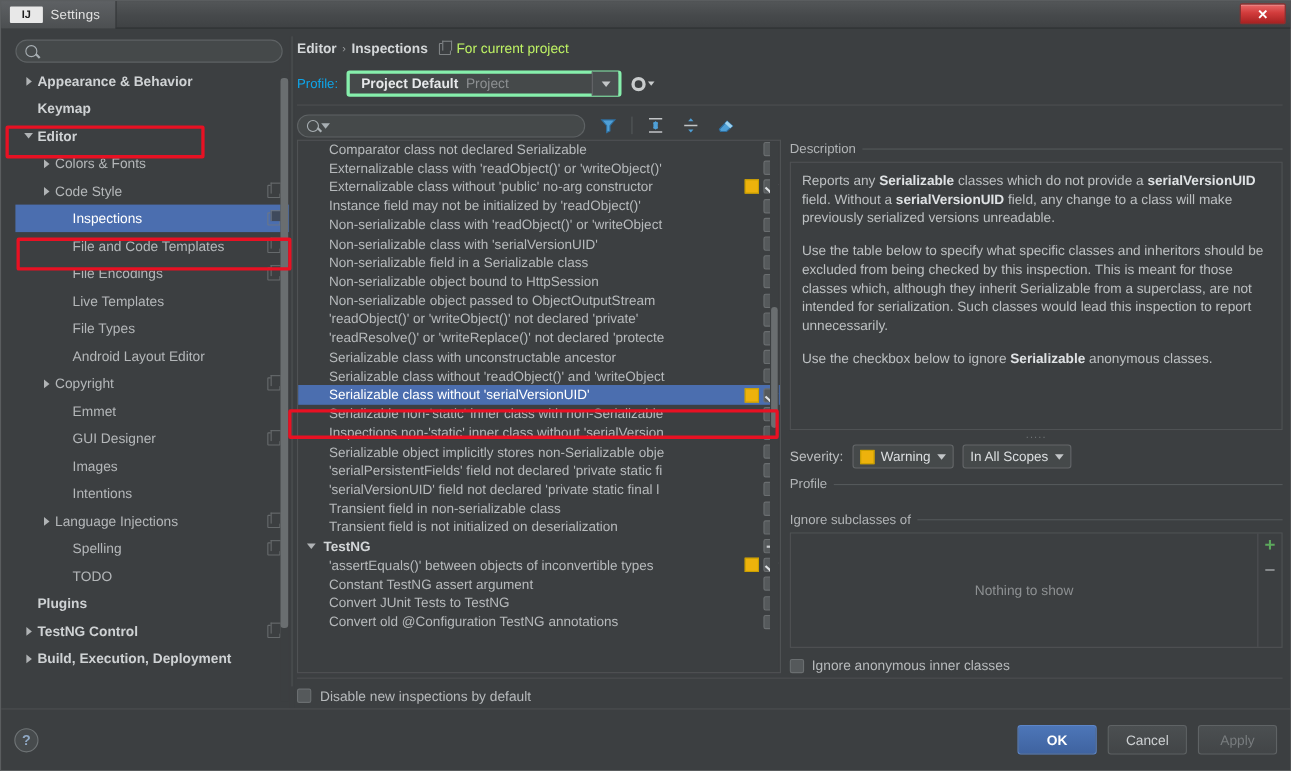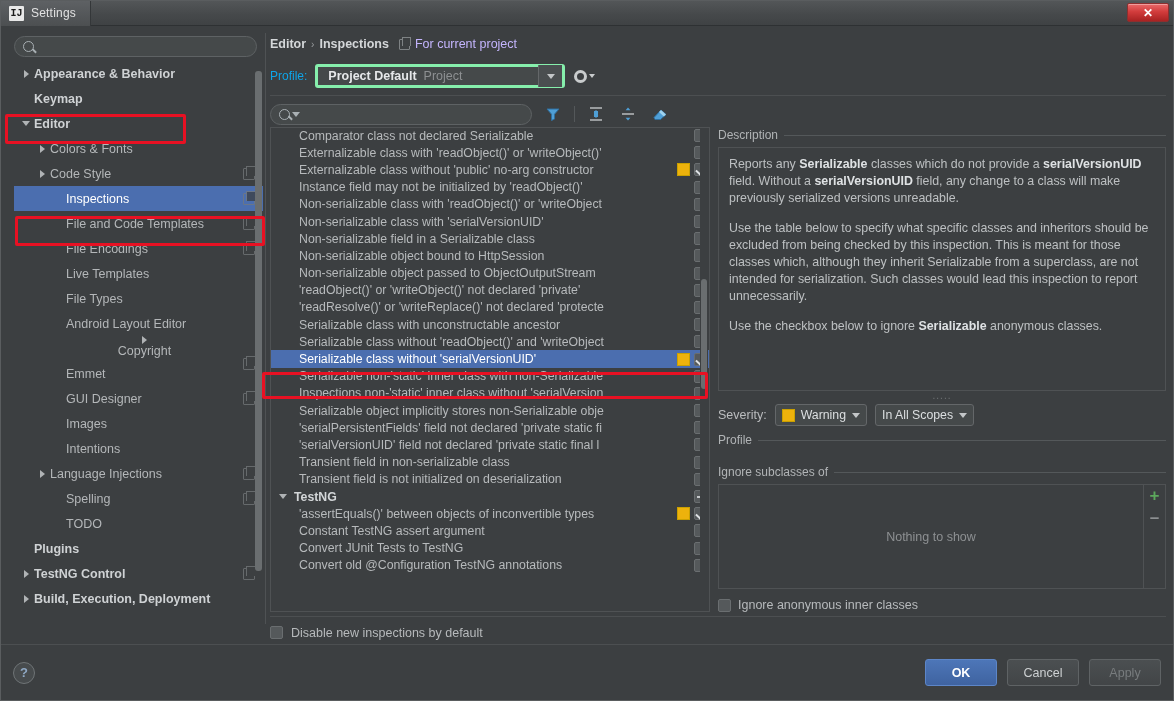--- a/index.html
+++ b/index.html
@@ -30,27 +30,27 @@
     flex: none;
   }
   #title-tab {
     height: 25px;
     display: flex; align-items: center;
     padding: 0 14px 0 8px;
     background: linear-gradient(180deg,#5e6164 0%,#4c4f51 100%);
     border-right: 1px solid #343739;
   }
   .app-icon {
-    width: 15px; height: 15px;
+    width: 30px; height: 15px;
     background: #e8e8e8;
     border-radius: 1px;
     margin-right: 7px;
     display: flex; align-items: center; justify-content: center;
     font-size: 10px; color: #1c1c1c; font-weight: bold;
-    font-family: Liberation Mono, monospace;
+    font-family: Liberation Sans, sans-serif;
   }
   #title-text {
     font-size: 12px; color: #e2e2e2;
     letter-spacing: .2px;
   }
   #close-button {
     position: absolute; right: 4px; top: 2px;
     width: 42px; height: 19px;
     border: 1px solid #8d2f2f;
     border-radius: 2px;
@@ -185,21 +185,21 @@
 
   #breadcrumb {
     display: flex; align-items: center;
     height: 22px;
     font-size: 12.5px;
     gap: 5px;
   }
   #breadcrumb .crumb { color: #d4d7d9; font-weight: bold; }
   #breadcrumb .sep { color: #9a9d9f; font-size: 10px; }
   #breadcrumb .scope {
-    color: #c4b5fd; font-weight: normal;
+    color: #bef264; font-weight: normal;
     display: flex; align-items: center; gap: 5px; margin-left: 5px;
   }
   .mini-copy {
     width: 11px; height: 11px;
     border: 1px solid #7e8284; border-radius: 1px; position: relative;
   }
   .mini-copy::before {
     content:''; position:absolute; left:2px; top:-3px;
     width:7px; height:8px; border:1px solid #7e8284; border-bottom:none;
     background:#3c3f41;
@@ -512,21 +512,21 @@
               <span class="tree-label">Live Templates</span>
             </div>
             <div class="tree-row" style="padding-left: 36px;">
               <span class="arrow"></span>
               <span class="tree-label">File Types</span>
             </div>
             <div class="tree-row" style="padding-left: 36px;">
               <span class="arrow"></span>
               <span class="tree-label">Android Layout Editor</span>
             </div>
-            <div class="tree-row" style="padding-left: 20px; flex-direction: column;">
+            <div class="tree-row" style="padding-left: 20px;">
               <span class="arrow">
                 <i></i>
               </span>
               <span class="tree-label">Copyright</span>
               <span class="copy-badge"></span>
             </div>
             <div class="tree-row" style="padding-left: 36px;">
               <span class="arrow"></span>
               <span class="tree-label">Emmet</span>
             </div>

